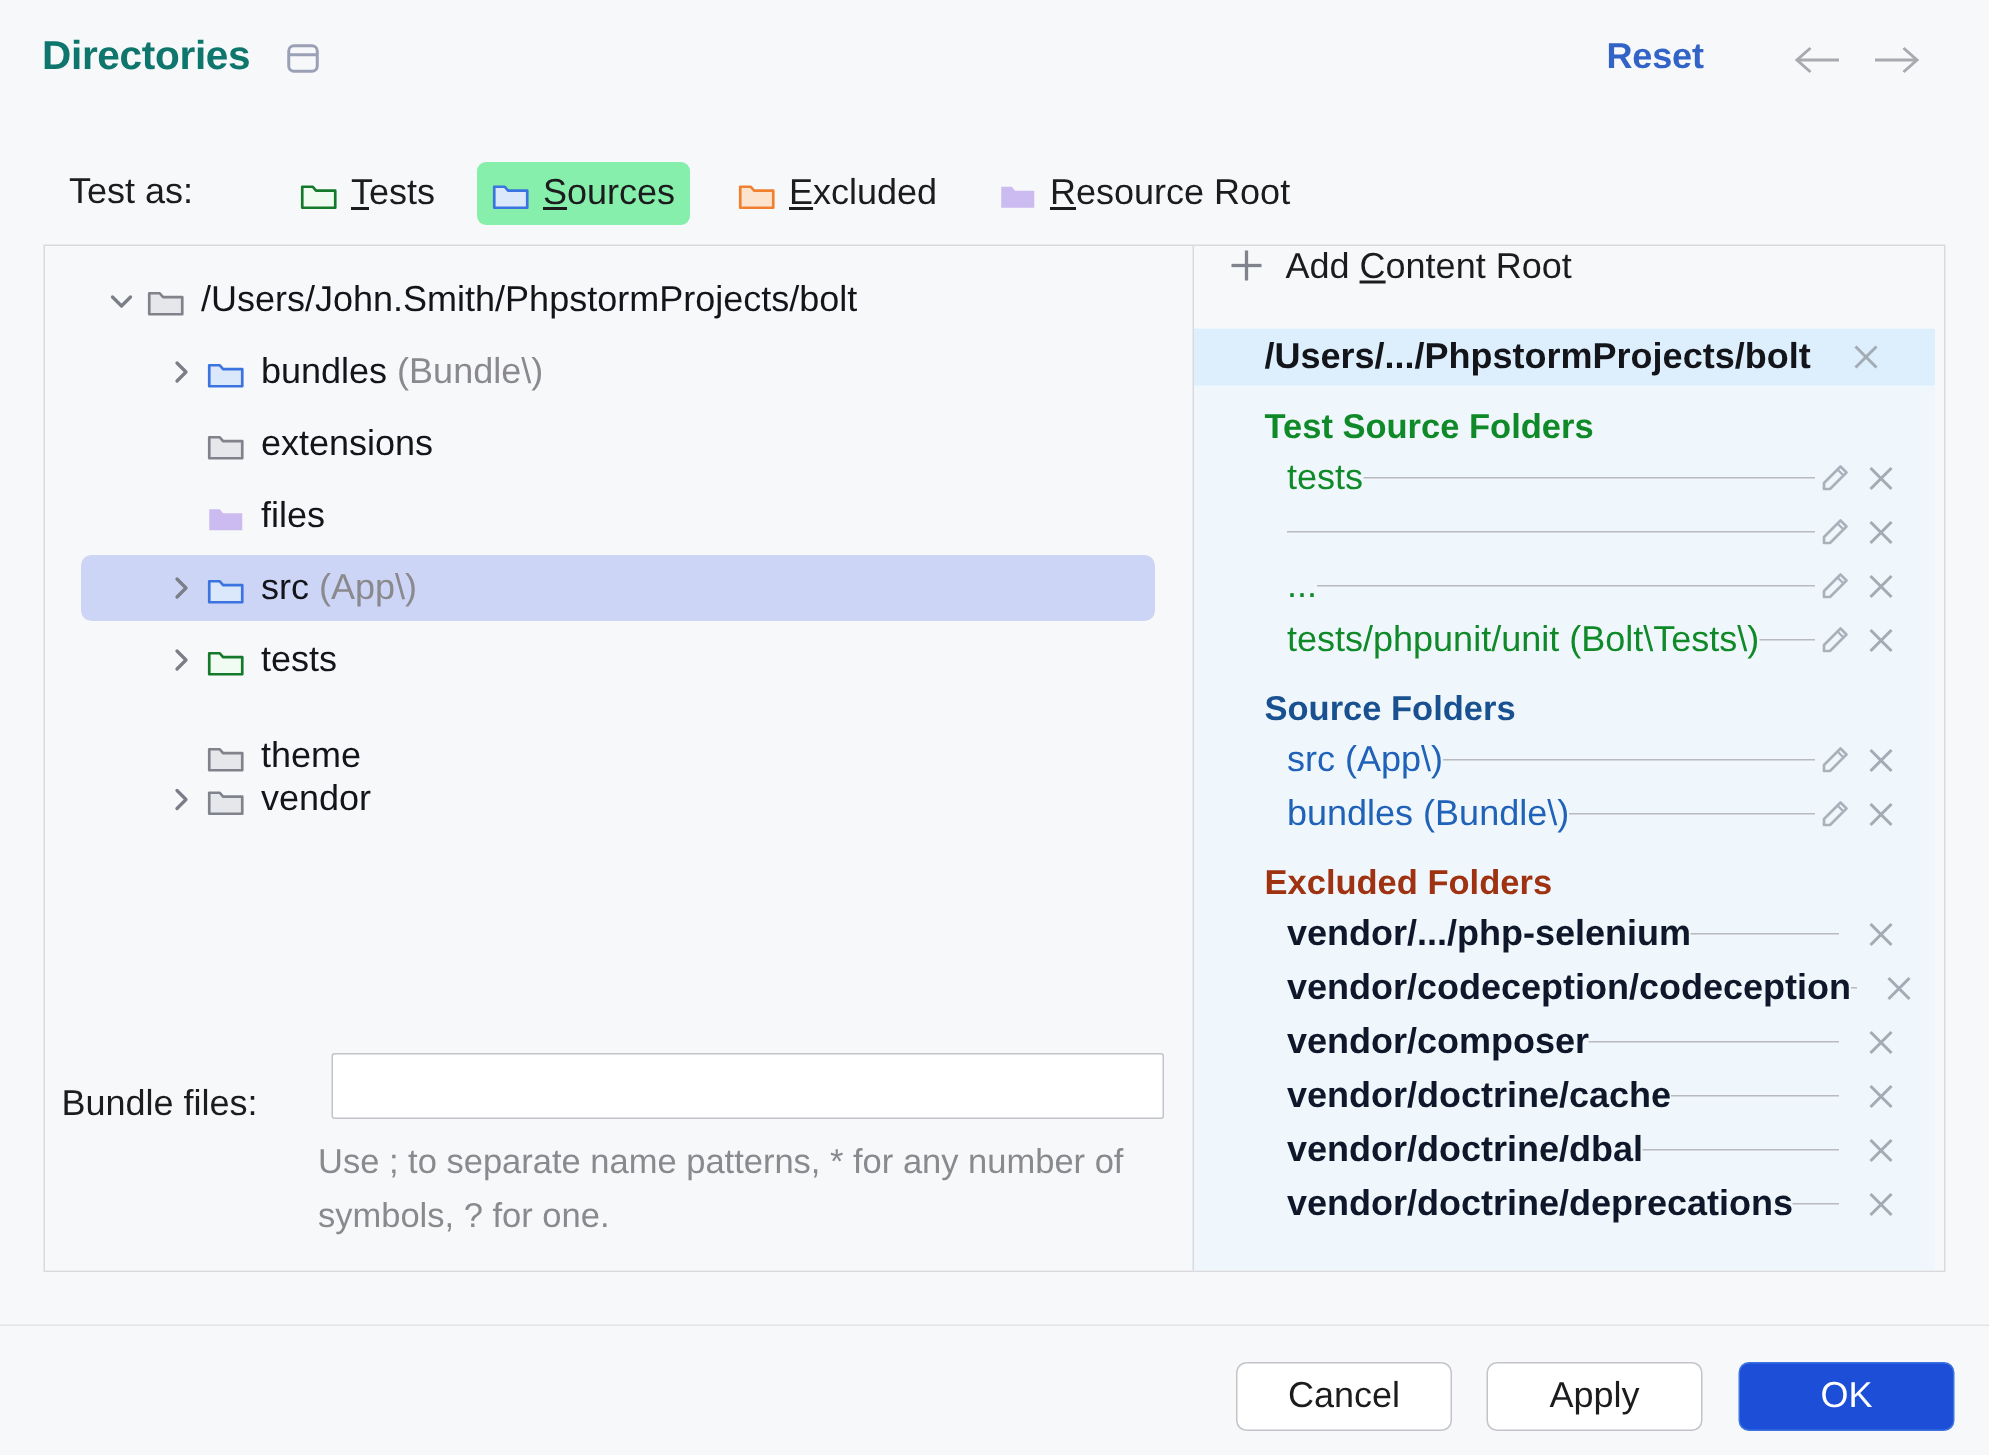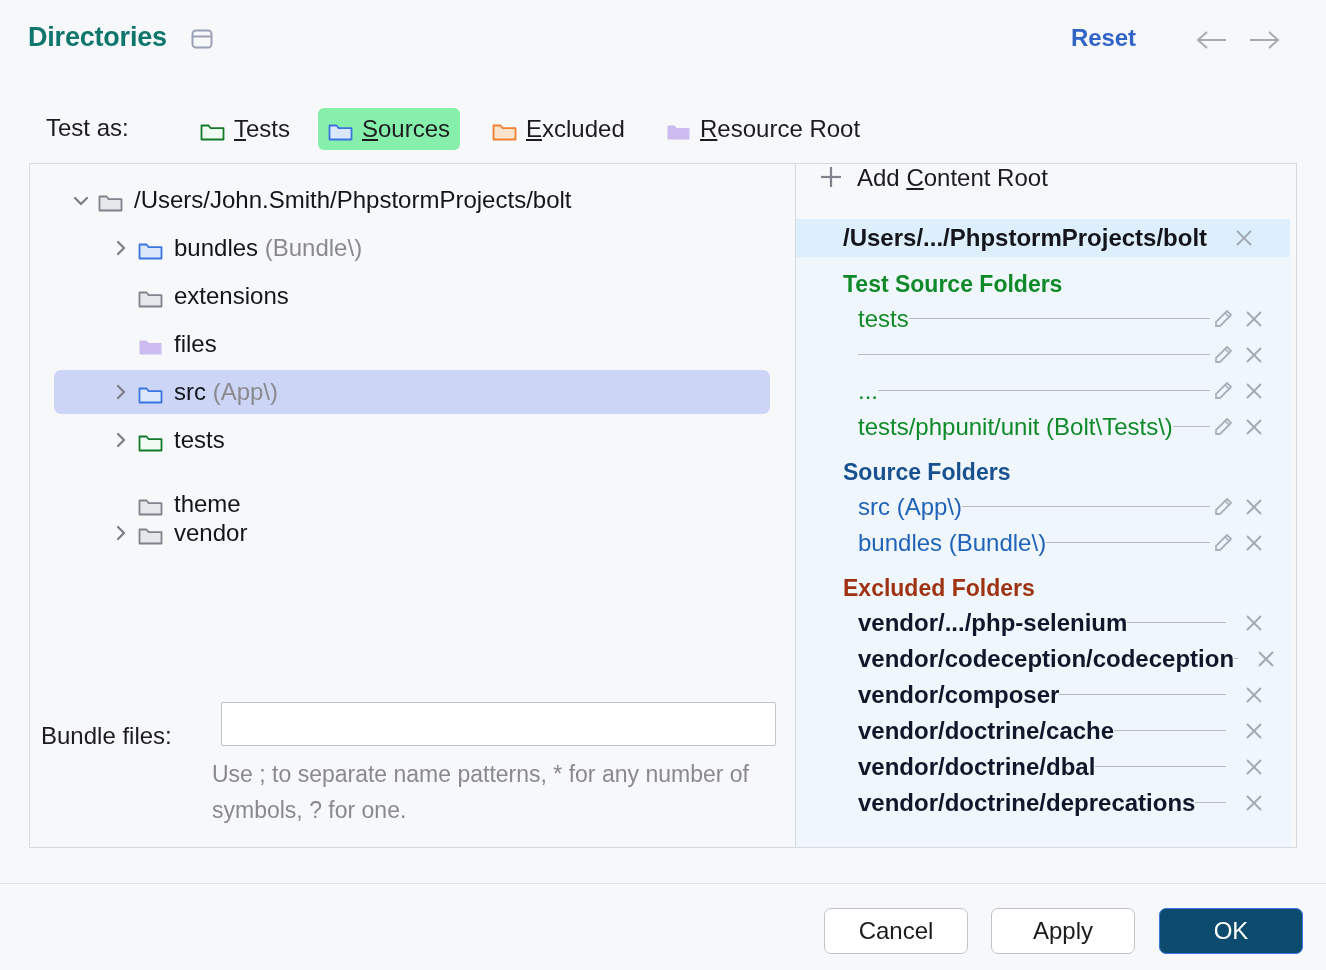--- a/index.html
+++ b/index.html
@@ -163,21 +163,21 @@
     background: #e3e4e8;
   }
   .dlg-btn {
     position: absolute; top: 908px; height: 46px;
     display: flex; align-items: center; justify-content: center;
     font-size: 24px; border-radius: 7px; cursor: pointer;
     font-family: "Liberation Sans", sans-serif;
   }
   #btn-cancel { left: 824px; width: 144px; background: #fff; border: 1px solid #c3c4c8; color: #1c1c1e; }
   #btn-apply  { left: 991px; width: 144px; background: #fff; border: 1px solid #c3c4c8; color: #1c1c1e; }
-  #btn-ok     { left: 1159px; width: 144px; background: #0c4a6e; border: 1px solid #3b74e0; color: #ffffff; }
+  #btn-ok     { left: 1159px; width: 144px; background: #1d4ed8; border: 1px solid #3b74e0; color: #ffffff; }
 </style>
 </head>
 <body>
 
 <div id="header">
   <div id="dialog-title">Directories</div>
 
   <span id="panel-icon">
     <svg width="24" height="22" viewBox="0 0 24 22">
       <rect x="2.5" y="2.5" width="19" height="17" rx="3.5" fill="none" stroke="#9aa0b5" stroke-width="2"></rect>

